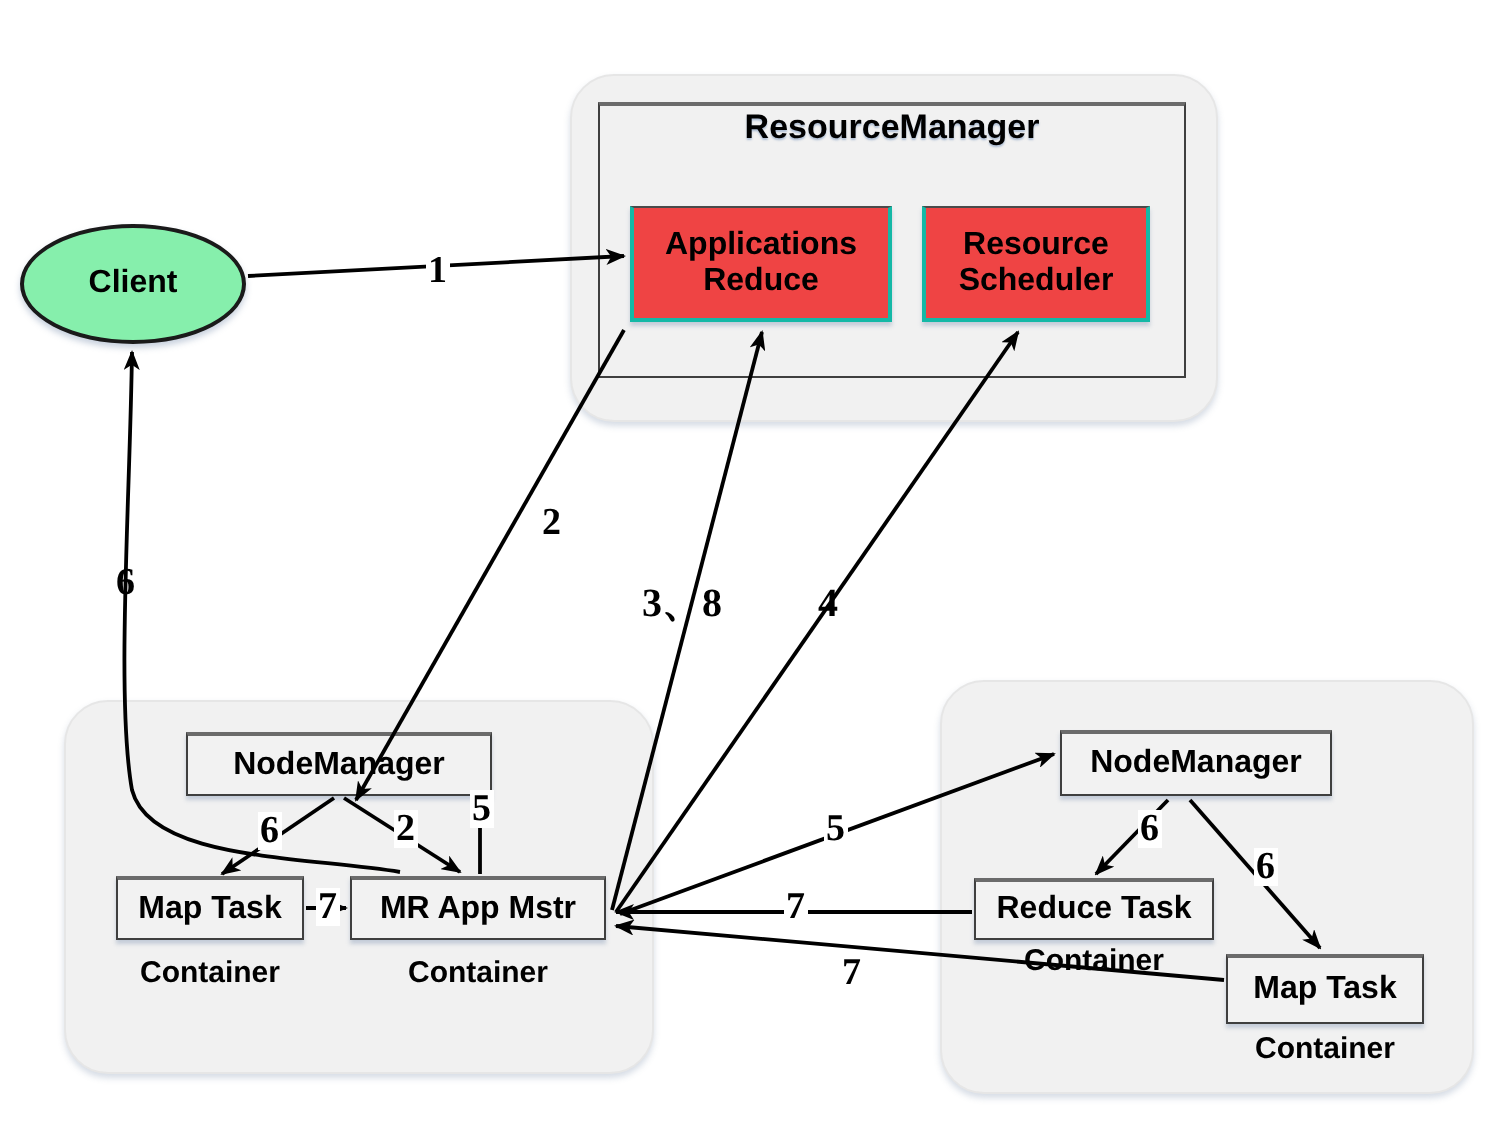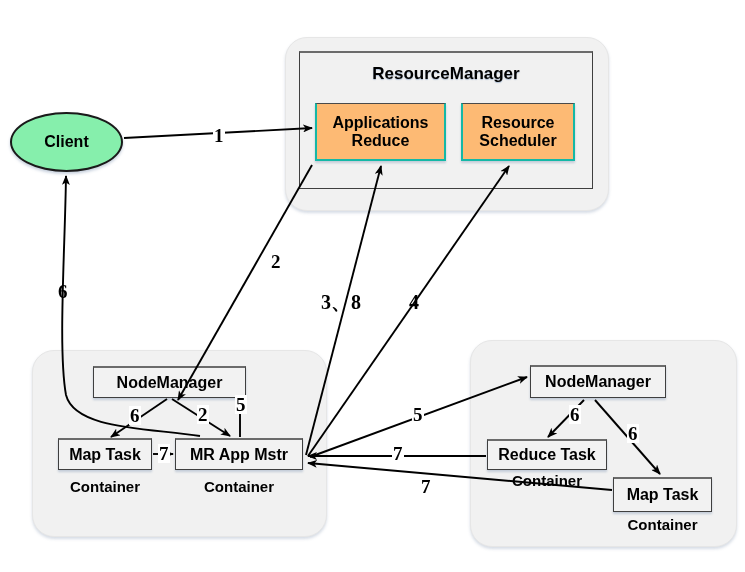--- a/index.html
+++ b/index.html
@@ -43,21 +43,21 @@
     justify-content: center;
     text-align: center;
     box-sizing: border-box;
     color: #000;
     font-weight: bold;
     line-height: 1.12;
   }
   .node.inner {
     border: 2px solid #14b8a6;
     border-top: 1px solid #4a4a4a;
-    background: #fdba74;
+    background: #ef4444;
   }
   
   .rm-frame {
     position: absolute;
     background: #f1f1f1;
     border: 1px solid #3f3f3f;
     border-top: 2px solid #6b6b6b;
     box-sizing: border-box;
   }
   .rm-title {
@@ -117,21 +117,21 @@
 <div id="canvas">
 
   <div class="cluster" style="left:285px; top:37px; width:322px; height:172px;"></div>
 
   <div class="cluster" style="left:32px; top:350px; width:293px; height:185px;"></div>
 
   <div class="cluster" style="left:470px; top:340px; width:265px; height:205px;"></div>
 
   <div class="rm-frame" style="left:299px; top:51px; width:294px; height:138px;"></div>
 
-  <div class="rm-title" style="left:299px; top:64px; width:294px; font-size:17px;">ResourceManager</div>
+  <div class="rm-title" style="left:299px; top:54px; width:294px; font-size:17px;">ResourceManager</div>
 
   <div class="node inner" style="left:315px; top:103px; width:131px; height:58px; font-size:16px;">
     <div>
       <span>Applications</span><br>
       <span>Reduce</span>
     </div>
   </div>
 
   <div class="node inner" style="left:461px; top:103px; width:114px; height:58px; font-size:16px;">
     <div>

